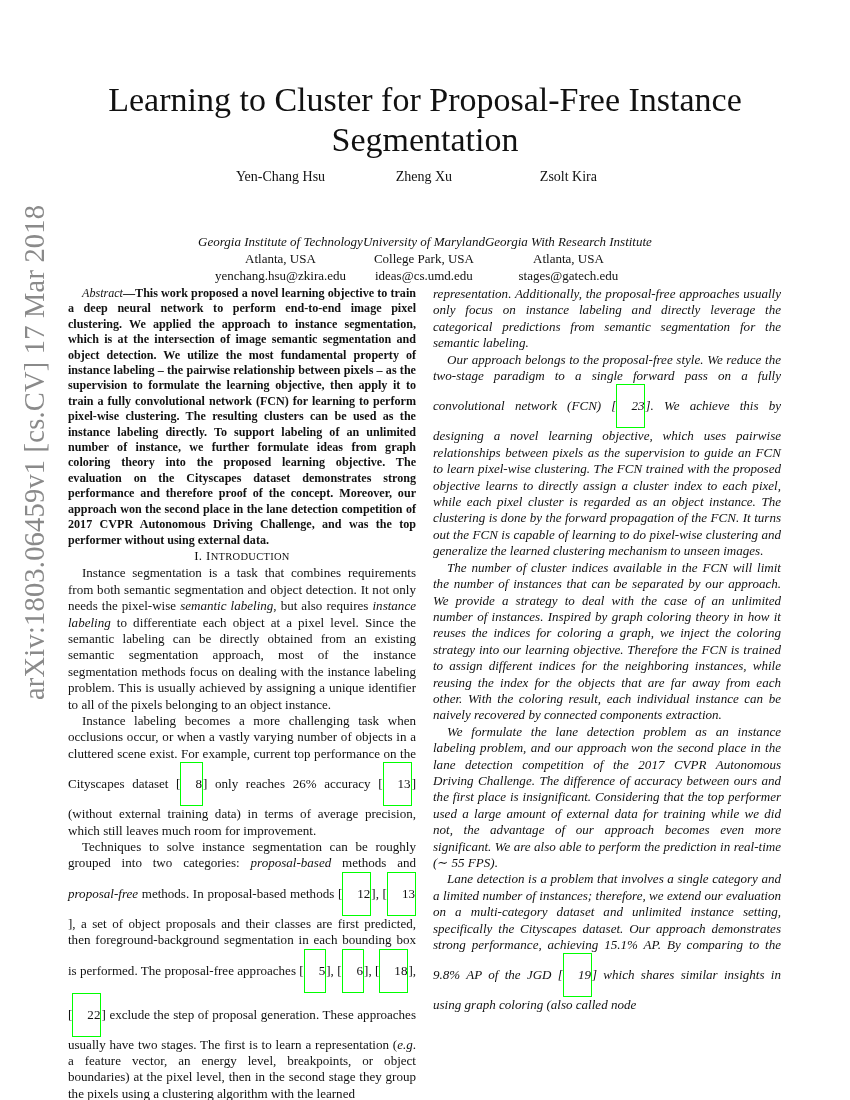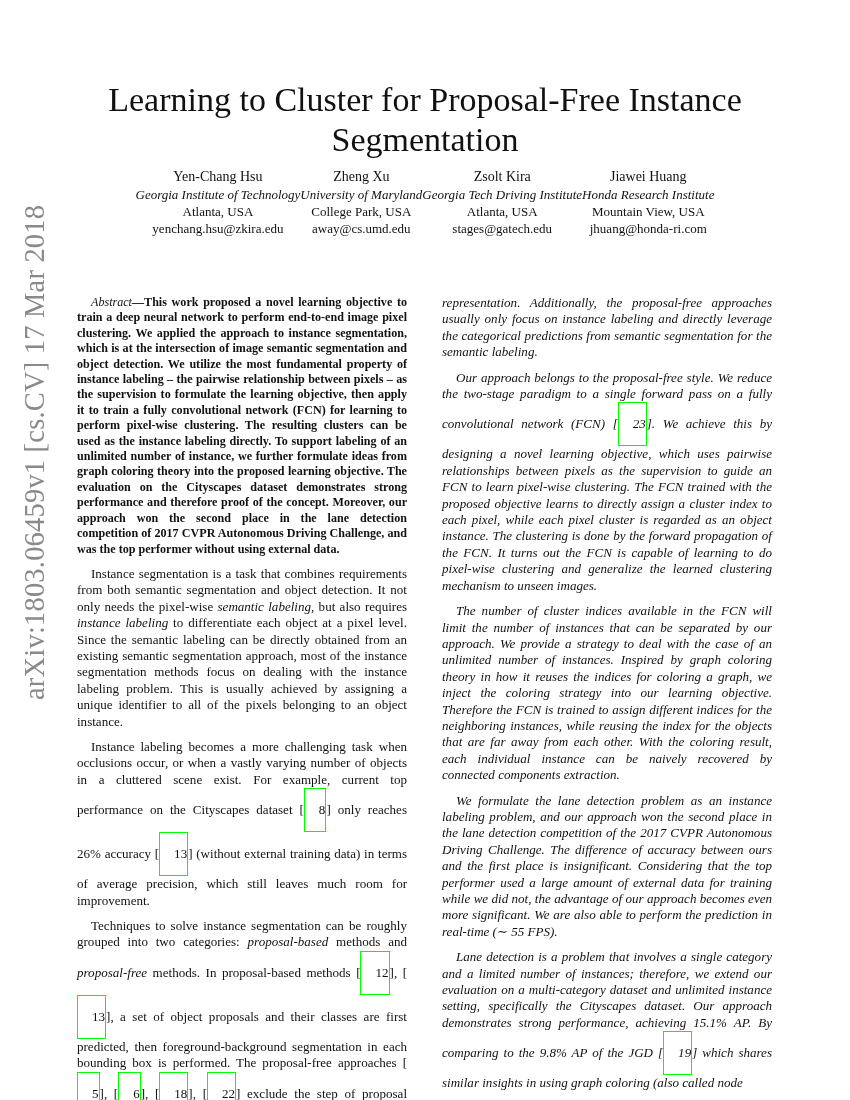--- a/index.html
+++ b/index.html
@@ -5,25 +5,25 @@
   html, body { margin: 0; padding: 0; background: #ffffff; }
   body { width: 850px; height: 1100px; position: relative; overflow: hidden;
          font-family: "Liberation Serif", "DejaVu Serif", serif; color: #111; }
   .arxiv { position: absolute; left: 19px; top: 700px; transform-origin: 0 0; transform: rotate(-90deg);
            font-size: 28.5px; color: #8a8a8a; white-space: nowrap; letter-spacing: 0.2px; }
   .title { position: absolute; left: 60px; width: 730px; top: 80px; text-align: center;
            font-size: 34px; line-height: 40px; }
   .authors { position: absolute; left: 68px; width: 714px; top: 168px; display: flex; justify-content: center; }
   .author { text-align: center; font-size: 13px; line-height: 17px; white-space: nowrap; }
   .author .name { font-size: 14px; line-height: 18px; }
-  .author .aff { font-style: italic; }
+  .author .aff { font-style: italic; margin-top: 47px; }
   .col { position: absolute; top: 286px; width: 348px; font-size: 13.05px; line-height: 16.4px; text-align: justify; }
   .col.left { left: 68px; }
   .col.right { left: 433px; font-style: italic; }
-  .col p { margin: 9px; text-indent: 14px; }
+  .col p { margin: 0; text-indent: 14px; }
   .abstract { font-weight: bold; font-size: 12.1px; line-height: 15.4px; }
   .abstract .lead { font-style: italic; font-weight: normal; }
   .section { text-align: center; font-size: 13px; margin: 7px 0 3px 0; text-indent: 0 !important; letter-spacing: 0.3px; }
   .section .sc { font-size: 10.5px; }
   .cite { border: 1.3px solid #00ff00; padding: 15px 0px; line-height: 12px; display: inline-block; }
   em { font-style: italic; }
 </style>
 </head>
 <body>
 
@@ -35,39 +35,34 @@
   <div class="author">
     <div class="name">Yen-Chang Hsu</div>
     <div class="aff">Georgia Institute of Technology</div>
     <div>Atlanta, USA</div>
     <div>yenchang.hsu@zkira.edu</div>
   </div>
   <div class="author">
     <div class="name">Zheng Xu</div>
     <div class="aff">University of Maryland</div>
     <div>College Park, USA</div>
-    <div>away@cs.umd.edu</div>
+    <div>ideas@cs.umd.edu</div>
   </div>
   <div class="author">
     <div class="name">Zsolt Kira</div>
-    <div class="aff">Georgia Tech Driving Institute</div>
+    <div class="aff">Georgia With Research Institute</div>
     <div>Atlanta, USA</div>
     <div>stages@gatech.edu</div>
-  </div>
-  <div class="author">
-    <div class="name">Jiawei Huang</div>
-    <div class="aff">Honda Research Institute</div>
-    <div>Mountain View, USA</div>
-    <div>jhuang@honda-ri.com</div>
   </div>
 </div>
 
 <div class="col left">
   <p class="abstract"><span class="lead">Abstract</span><span>—</span><span>This work proposed a novel learning objective to train a deep neural network to perform end-to-end image pixel clustering. We applied the approach to instance segmentation, which is at the intersection of image semantic segmentation and object detection. We utilize the most fundamental property of instance labeling – the pairwise relationship between pixels – as the supervision to formulate the learning objective, then apply it to train a fully convolutional network (FCN) for learning to perform pixel-wise clustering. The resulting clusters can be used as the instance labeling directly. To support labeling of an unlimited number of instance, we further formulate ideas from graph coloring theory into the proposed learning objective. The evaluation on the Cityscapes dataset demonstrates strong performance and therefore proof of the concept. Moreover, our approach won the second place in the lane detection competition of 2017 CVPR Autonomous Driving Challenge, and was the top performer without using external data.</span></p>
 
+  <p class="section"><span>I.</span> <span>I</span><span class="sc">NTRODUCTION</span></p>
 
   <p><span>Instance segmentation is a task that combines requirements from both semantic segmentation and object detection. It not only needs the pixel-wise </span><em>semantic labeling</em><span>, but also requires </span><em>instance labeling</em><span> to differentiate each object at a pixel level. Since the semantic labeling can be directly obtained from an existing semantic segmentation approach, most of the instance segmentation methods focus on dealing with the instance labeling problem. This is usually achieved by assigning a unique identifier to all of the pixels belonging to an object instance.</span></p>
 
   <p><span>Instance labeling becomes a more challenging task when occlusions occur, or when a vastly varying number of objects in a cluttered scene exist. For example, current top performance on the Cityscapes dataset [</span><span class="cite" style="border-color: rgb(0, 255, 0);">8</span><span>] only reaches 26% accuracy [</span><span class="cite" style="border-color: rgb(0, 255, 0);">13</span><span>] (without external training data) in terms of average precision, which still leaves much room for improvement.</span></p>
 
   <p><span>Techniques to solve instance segmentation can be roughly grouped into two categories: </span><em>proposal-based</em><span> methods and </span><em>proposal-free</em><span> methods. In proposal-based methods  [</span><span class="cite" style="border-color: rgb(0, 255, 0);">12</span><span>], [</span><span class="cite" style="border-color: rgb(0, 255, 0);">13</span><span>], a set of object proposals and their classes are first predicted, then foreground-background segmentation in each bounding box is performed. The proposal-free approaches [</span><span class="cite" style="border-color: rgb(0, 255, 0);">5</span><span>], [</span><span class="cite" style="border-color: rgb(0, 255, 0);">6</span><span>], [</span><span class="cite" style="border-color: rgb(0, 255, 0);">18</span><span>], [</span><span class="cite" style="border-color: rgb(0, 255, 0);">22</span><span>] exclude the step of proposal generation. These approaches usually have two stages. The first is to learn a representation (</span><em>e.g</em><span>. a feature vector, an energy level, breakpoints, or object boundaries) at the pixel level, then in the second stage they group the pixels using a clustering algorithm with the learned</span></p>
 </div>
 
 <div class="col right">
   <p style="text-indent:0">representation. Additionally, the proposal-free approaches usually only focus on instance labeling and directly leverage the categorical predictions from semantic segmentation for the semantic labeling.</p>

